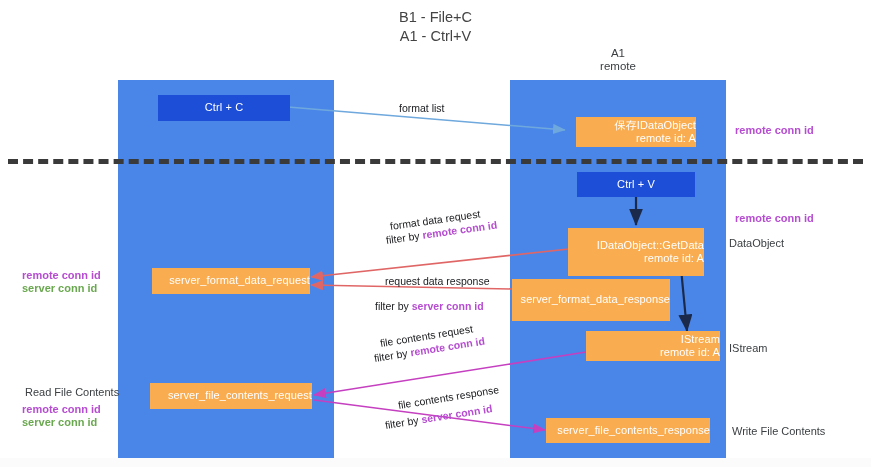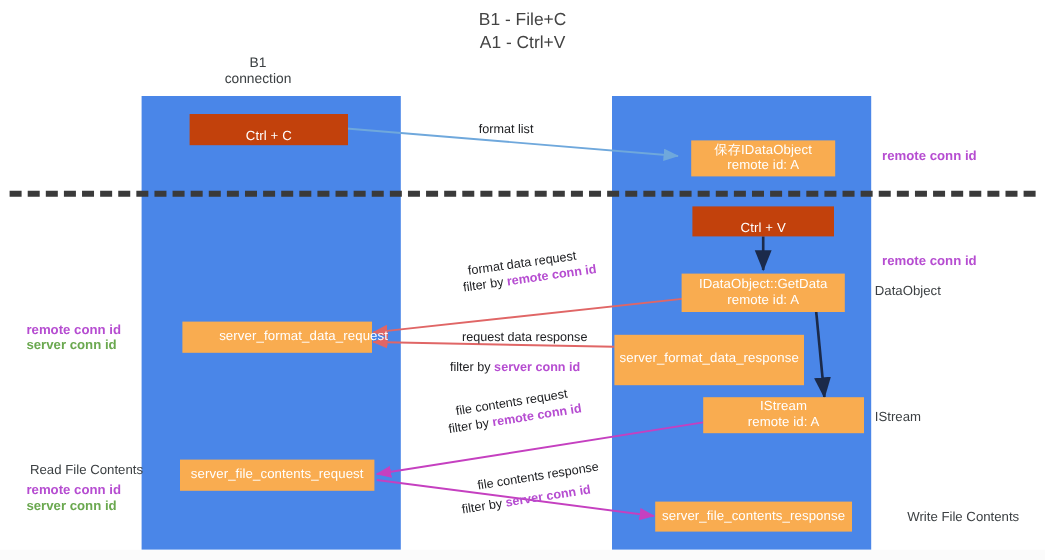--- a/index.html
+++ b/index.html
@@ -57,22 +57,22 @@
     display: flex;
     flex-direction: column;
     align-items: center;
     justify-content: center;
     color: #ffffff;
     font-size: 11px;
     line-height: 13.5px;
     text-align: center;
     letter-spacing: 0.1px;
   }
-  .node.green { background: #c2410c; justify-content: flex-end; }
-  .node.orange { background: #f9ac50; }
+  .node.green { background: #1d4ed8; }
+  .node.orange { background: #f9ac50; align-items: flex-end; }
   .node .l2sub { font-size: 11px; }
 
   
   .divider {
     position: absolute;
     left: 8px;
     top: 159px;
     width: 855px;
     height: 0;
     border-top: 5px dashed #3a3a3a;
@@ -112,23 +112,23 @@
 </style>
 </head>
 <body>
 
 <div id="canvas">
   <div class="white-bg"></div>
 
   <div class="title l1">B1 - File+C</div>
   <div class="title l2">A1 - Ctrl+V</div>
 
-  <div class="lane-header" style="left:155px; top:47px; width:120px;">
-    <div>B1</div>
-    <div>connection</div>
+  <div class="lane-header" style="left:558px; top:47px; width:120px;">
+    <div>A1</div>
+    <div>remote</div>
   </div>
 
   <div class="lane" style="left:118px; top:80px; width:216px; height:378px;"></div>
   <div class="lane" style="left:510px; top:80px; width:216px; height:378px;"></div>
 
   <svg class="wires">
     <defs>
       <marker id="ah-blue" markerWidth="9" markerHeight="9" refX="7.5" refY="3.2" orient="auto">
         <path d="M0,0 L8,3.2 L0,6.4 z" fill="#6fa8dc"></path>
       </marker>
@@ -166,21 +166,21 @@
 
   <div class="node orange" style="left:576px; top:117px; width:120px; height:30px;">
     <span>保存IDataObject</span>
     <span class="l2sub">remote id: A</span>
   </div>
 
   <div class="node green" style="left:577px; top:172px; width:118px; height:25px;">
     <span>Ctrl + V</span>
   </div>
 
-  <div class="node orange" style="left:568px; top:228px; width:136px; height:32px;">
+  <div class="node orange" style="left:568px; top:228px; width:136px; height:48px;">
     <span>IDataObject::GetData</span>
     <span class="l2sub">remote id: A</span>
   </div>
 
   <div class="node orange" style="left:152px; top:268px; width:158px; height:26px;padding-left:44px;">
     <span>server_format_data_request</span>
   </div>
 
   <div class="node orange" style="left:512px; top:279px; width:158px; height:42px;">
     <span>server_format_data_response</span>
@@ -212,21 +212,21 @@
   <div class="edge-label lbl-rot-up2" style="left:380px; top:336px;">file contents request</div>
   <div class="edge-label lbl-rot-up2" style="left:374px; top:351px;"><span>filter by </span><b class="c-purple">remote conn id</b></div>
 
   <div class="edge-label lbl-rot-up2" style="left:398px; top:398px;">file contents response</div>
   <div class="edge-label lbl-rot-up2" style="left:385px; top:418px;"><span>filter by </span><b class="c-purple">server conn id</b></div>
 
   <div class="annot bold c-purple" style="left:735px; top:123px;">remote conn id</div>
   <div class="annot bold c-purple" style="left:735px; top:211px;">remote conn id</div>
   <div class="annot c-dark" style="left:729px; top:236px;">DataObject</div>
   <div class="annot c-dark" style="left:729px; top:341px;">IStream</div>
-  <div class="annot c-dark" style="left:732px; top:424px;margin-left:24px;">Write File Contents</div>
+  <div class="annot c-dark" style="left:732px; top:424px;">Write File Contents</div>
 
   <div class="annot bold c-purple" style="left:22px; top:268px;">remote conn id</div>
   <div class="annot bold c-green" style="left:22px; top:281px;">server conn id</div>
 
   <div class="annot c-dark" style="left:25px; top:385px;">Read File Contents</div>
   <div class="annot bold c-purple" style="left:22px; top:402px;">remote conn id</div>
   <div class="annot bold c-green" style="left:22px; top:415px;">server conn id</div>
 </div>
 
 </body></html>

